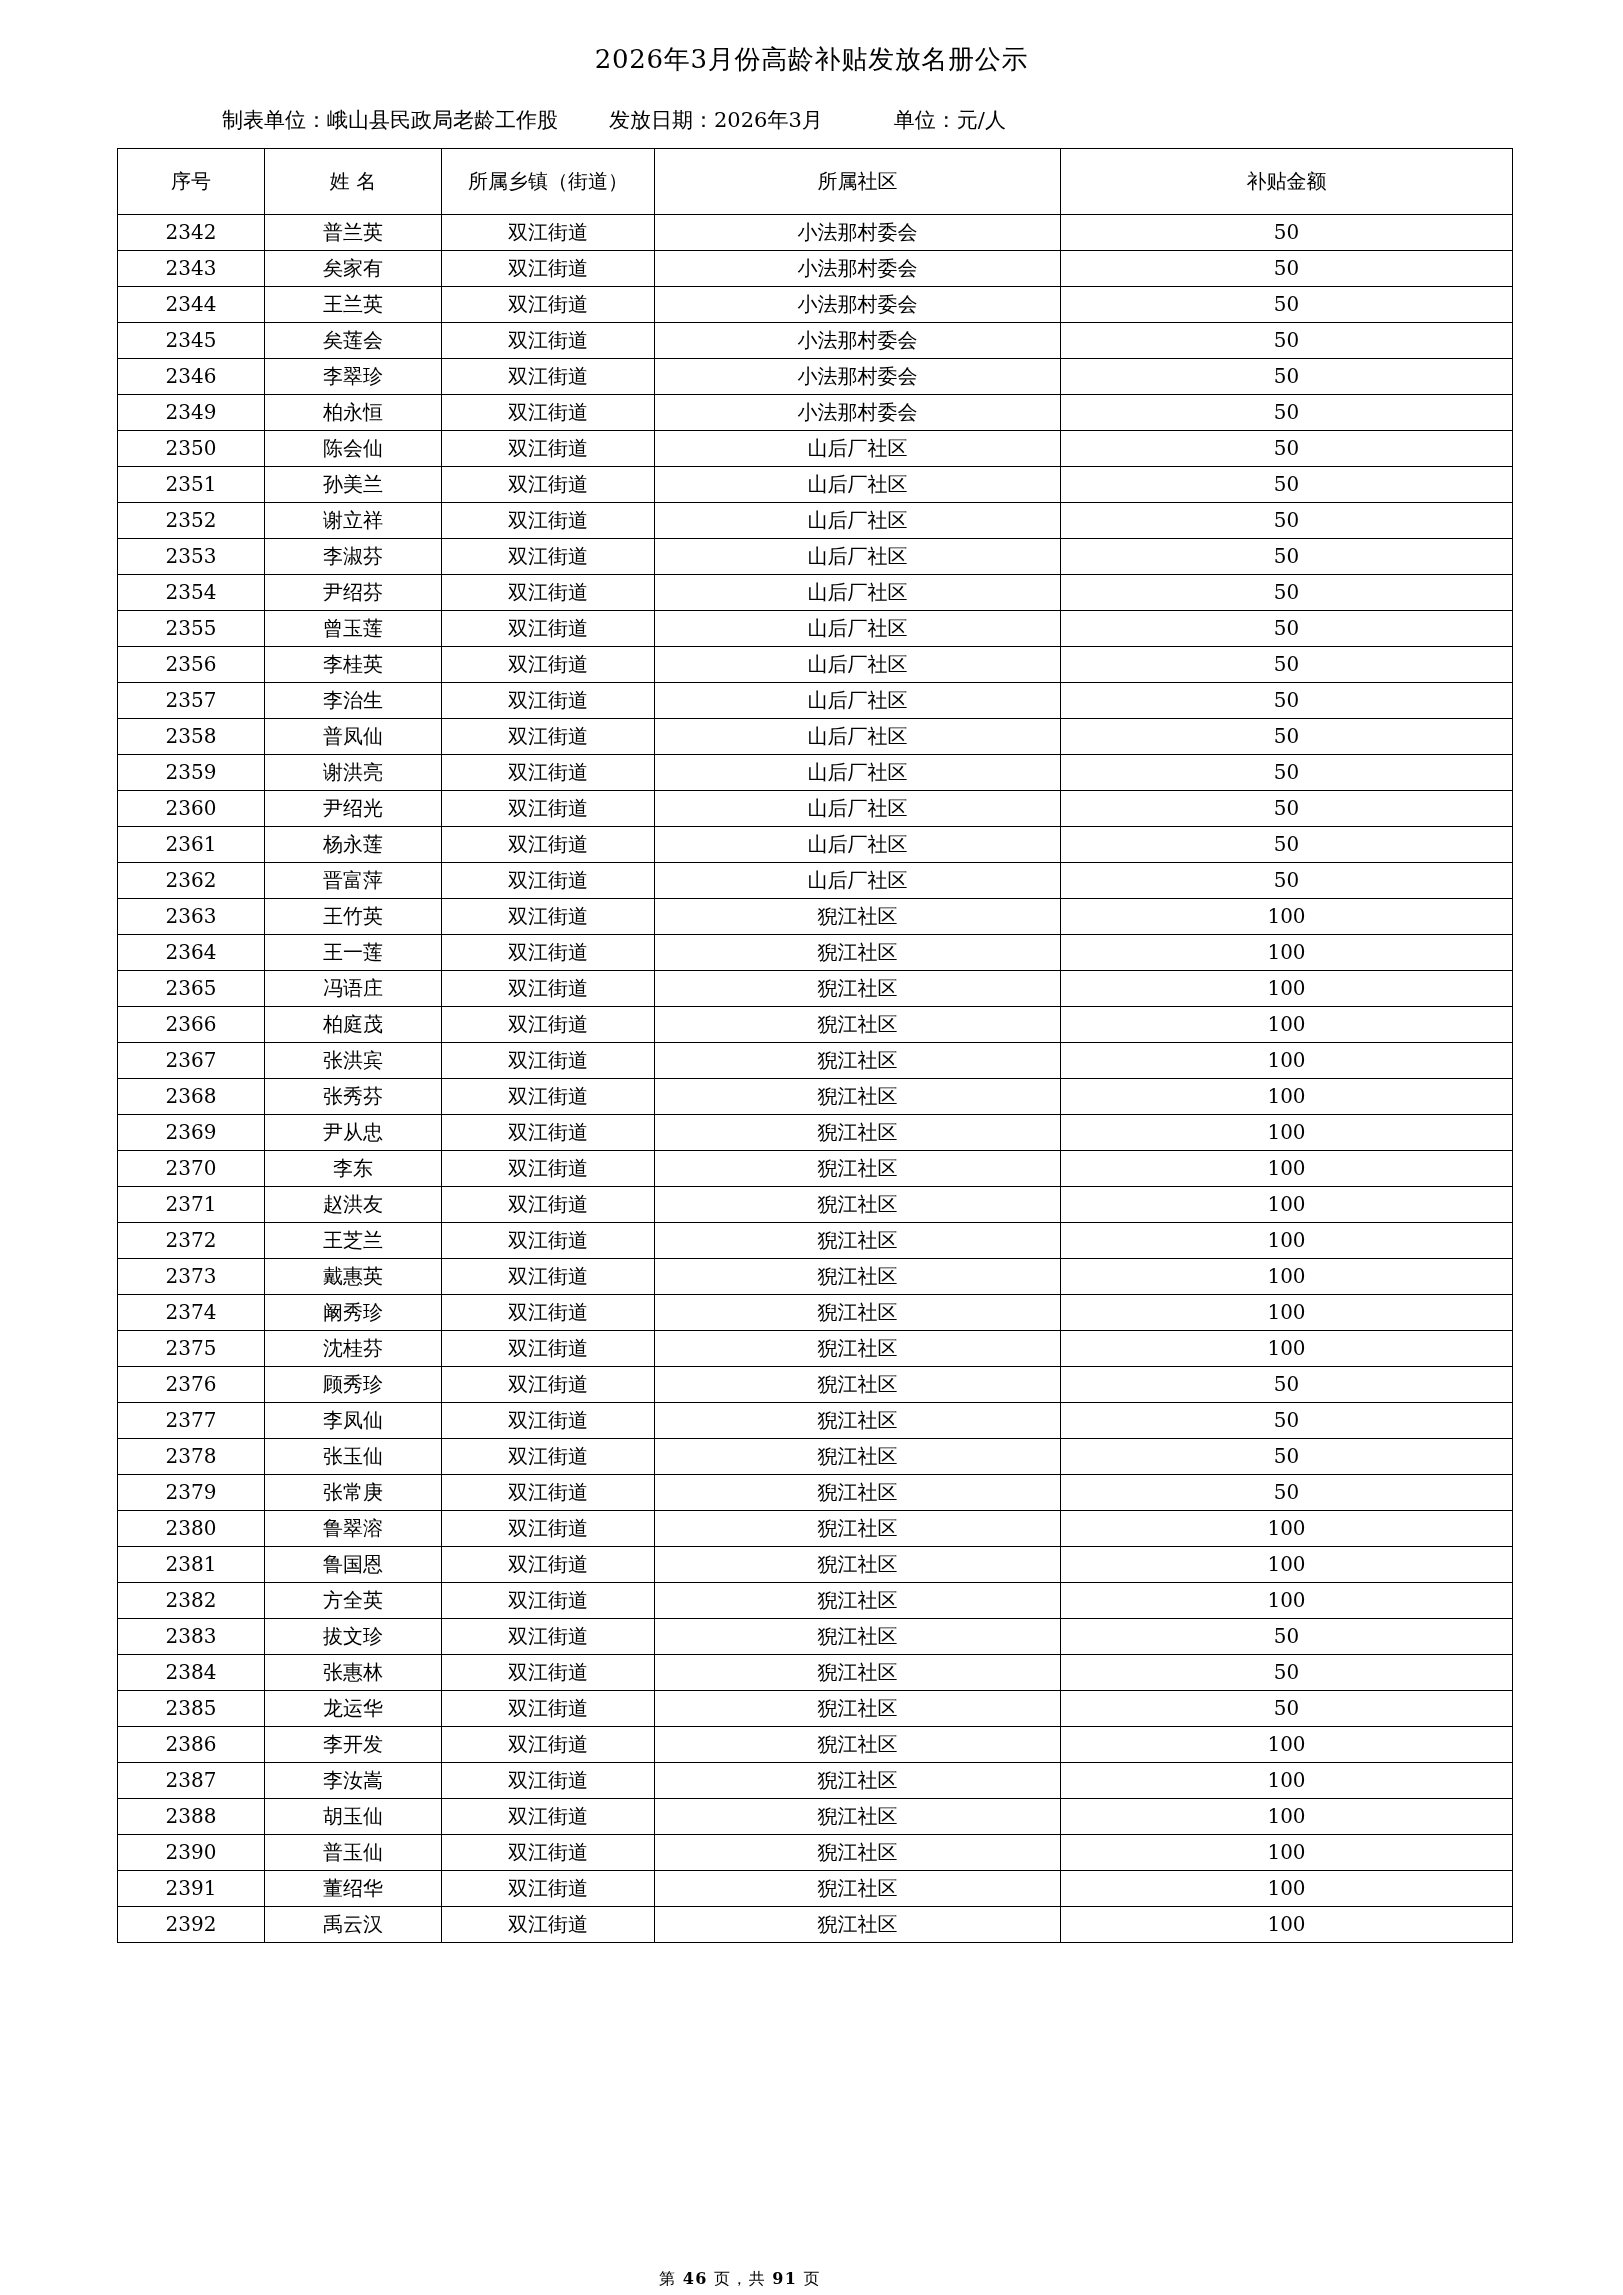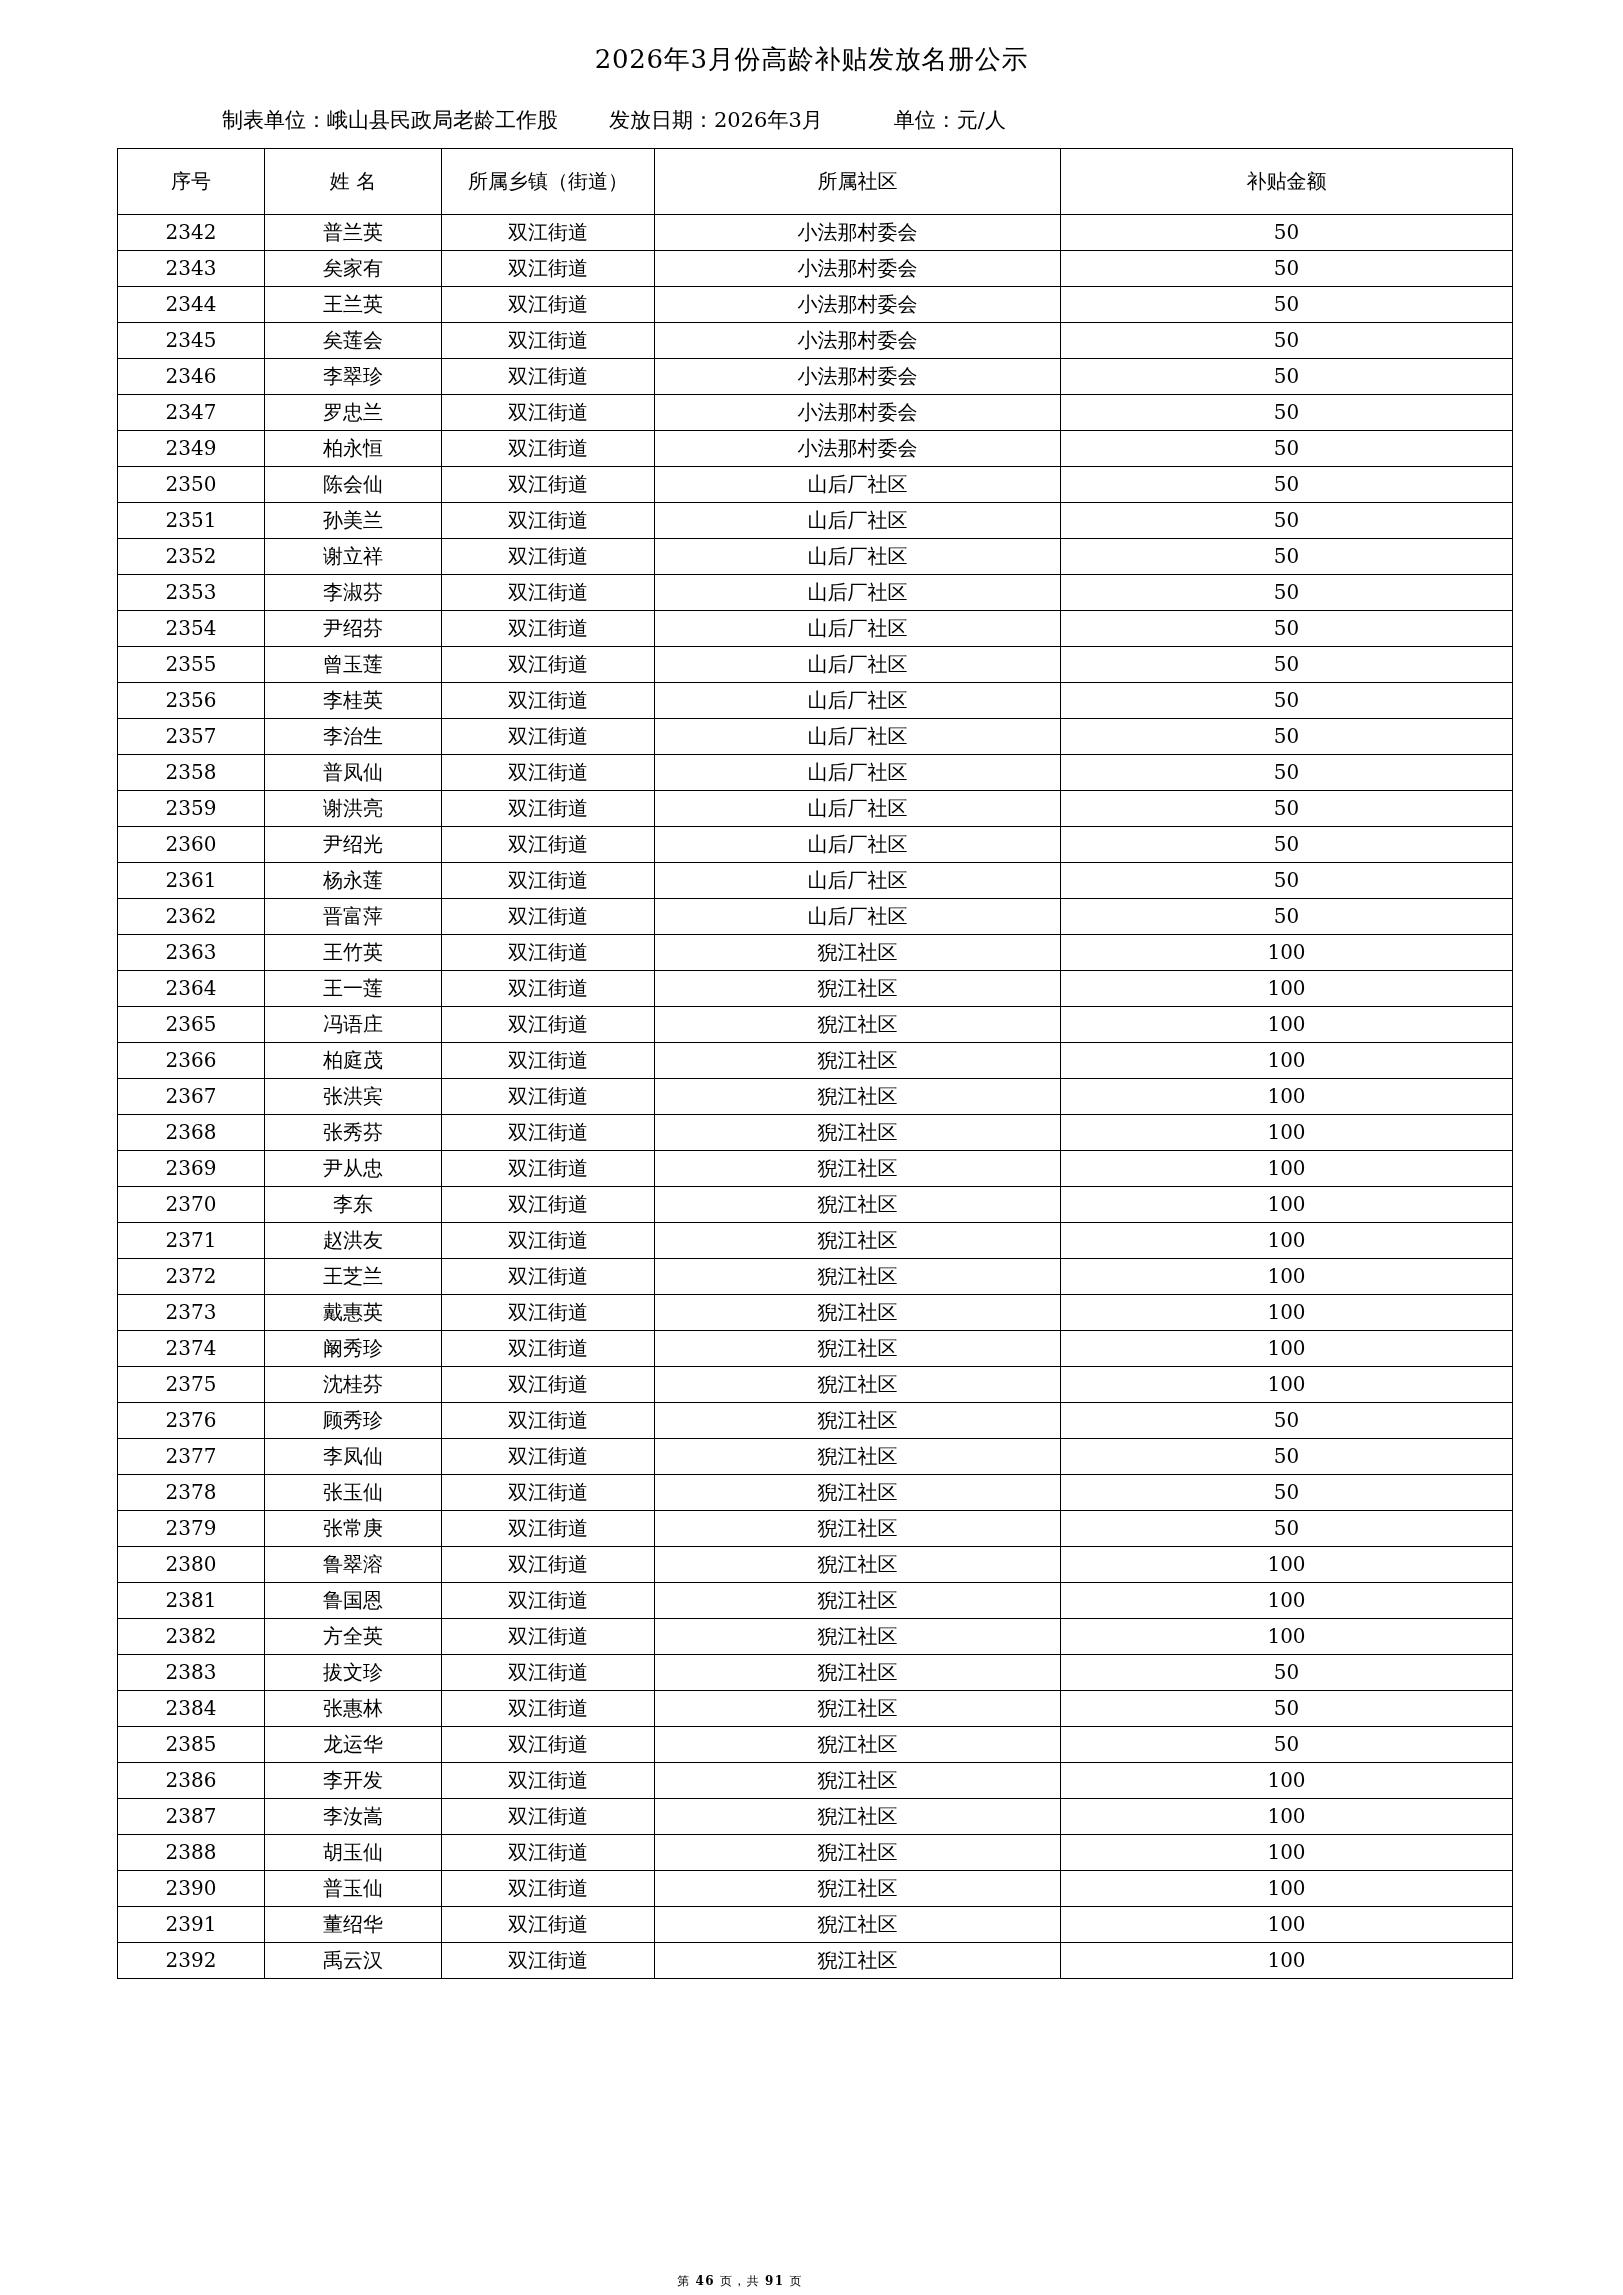--- a/index.html
+++ b/index.html
@@ -69,21 +69,21 @@
 
   .hdr-town {
     padding: 0 6.5px;
   }
   .footer {
     position: absolute;
     bottom: 5.2px;
     left: 0;
     width: 1480px;
     text-align: center;
-    font-size: 12px;
+    font-size: 16px;
     letter-spacing: 1.3px;
   }
   .footer b { font-weight: 700; }
 </style>
 </head>
 <body>
 
 <div class="page">
 
   <div class="doc-title">2026年3月份高龄补贴发放名册公示</div>
@@ -141,27 +141,20 @@
           <td>50</td>
         </tr>
         <tr>
           <td>2346</td>
           <td>李翠珍</td>
           <td>双江街道</td>
           <td>小法那村委会</td>
           <td>50</td>
         </tr>
         <tr>
-          <td>2347</td>
-          <td>罗忠兰</td>
-          <td>双江街道</td>
-          <td>小法那村委会</td>
-          <td>50</td>
-        </tr>
-        <tr>
           <td>2349</td>
           <td>柏永恒</td>
           <td>双江街道</td>
           <td>小法那村委会</td>
           <td>50</td>
         </tr>
         <tr>
           <td>2350</td>
           <td>陈会仙</td>
           <td>双江街道</td>

